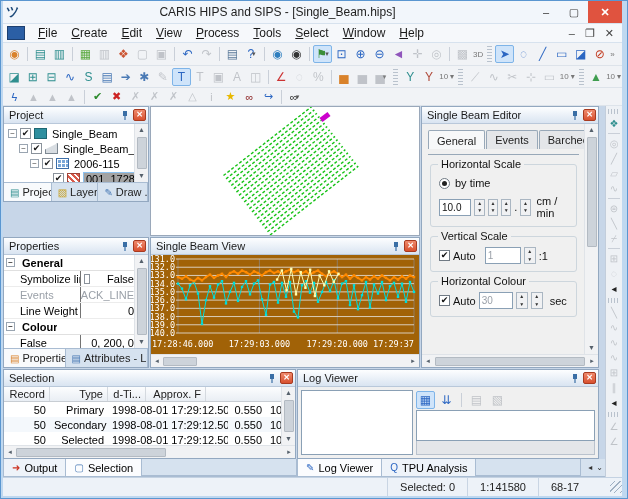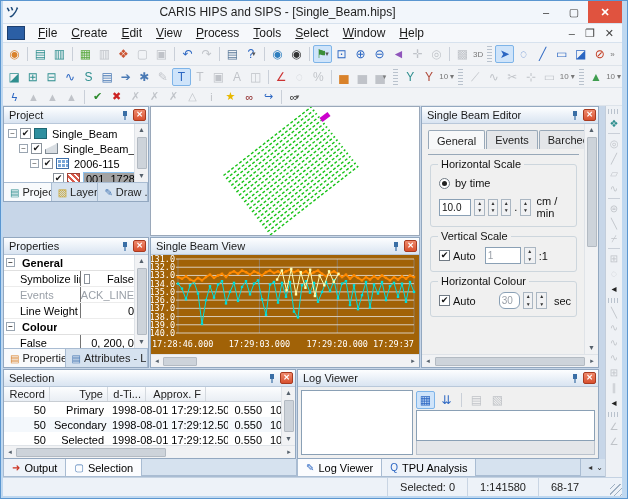--- a/index.html
+++ b/index.html
@@ -130,21 +130,21 @@
   
   .tabsrow { position:absolute; left:0; right:17px; top:353px; height:18px; display:flex; }
   .btabstrip { display:flex; background:#d6e2ef; border:1px solid #a9bcd2; border-top:none; align-items:stretch; }
   .btab { display:flex; align-items:center; gap:4px; padding:0 8px; font-size:11px; background:#eef3f9; border-right:1px solid #a9bcd2; }
   .btab.active { background:#fbfcfe; }
   .btab .dti { font-size:10px; }
   .tabfill { flex:1; background:#d6e2ef; border-bottom:1px solid #a9bcd2; }
   .tabarrows { width:24px; display:flex; align-items:center; justify-content:flex-end; gap:4px; font-size:8px; color:#333; background:#d6e2ef; border-bottom:1px solid #a9bcd2; padding-right:2px; }
 
   
-  .statusbar { height:19px; background:#edf2f8; border-top:1px solid #c4d2e2; display:flex; align-items:flex-end; font-size:11px; color:#222; }
+  .statusbar { height:19px; background:#edf2f8; border-top:1px solid #c4d2e2; display:flex; align-items:center; font-size:11px; color:#222; }
   .sseg { border-left:1px solid #c9d5e3; height:100%; display:flex; align-items:center; padding:0 12px; }
   .sgrip { width:12px; height:12px; margin-left:2px; background:repeating-linear-gradient(135deg,transparent 0 3px,#9fb0c2 3px 4px); }
 </style>
 </head>
 <body>
 
 <div class="win">
 
   <div class="titlebar">
     <span class="applogo">ツ</span>
@@ -828,21 +828,21 @@
                 </span>
               <span>:1</span>
             </div>
           </div>
 
           <div class="grp">
             <span class="gt">Horizontal Colour</span>
             <div class="ctlrow" style="margin-top:2px;">
               <span class="cb">✔</span>
               <span>Auto</span>
-              <span class="einput dis" style="width:24px;margin-left:20px;border-radius:6px;">30</span>
+              <span class="einput dis" style="width:34px;margin-left:0;">30</span>
               <span class="spin">
                   <span>▲</span>
                   <span>▼</span>
                 </span>
               <span class="spin">
                   <span>▲</span>
                   <span>▼</span>
                 </span>
               <span style="margin-left:4px;">sec</span>
             </div>

